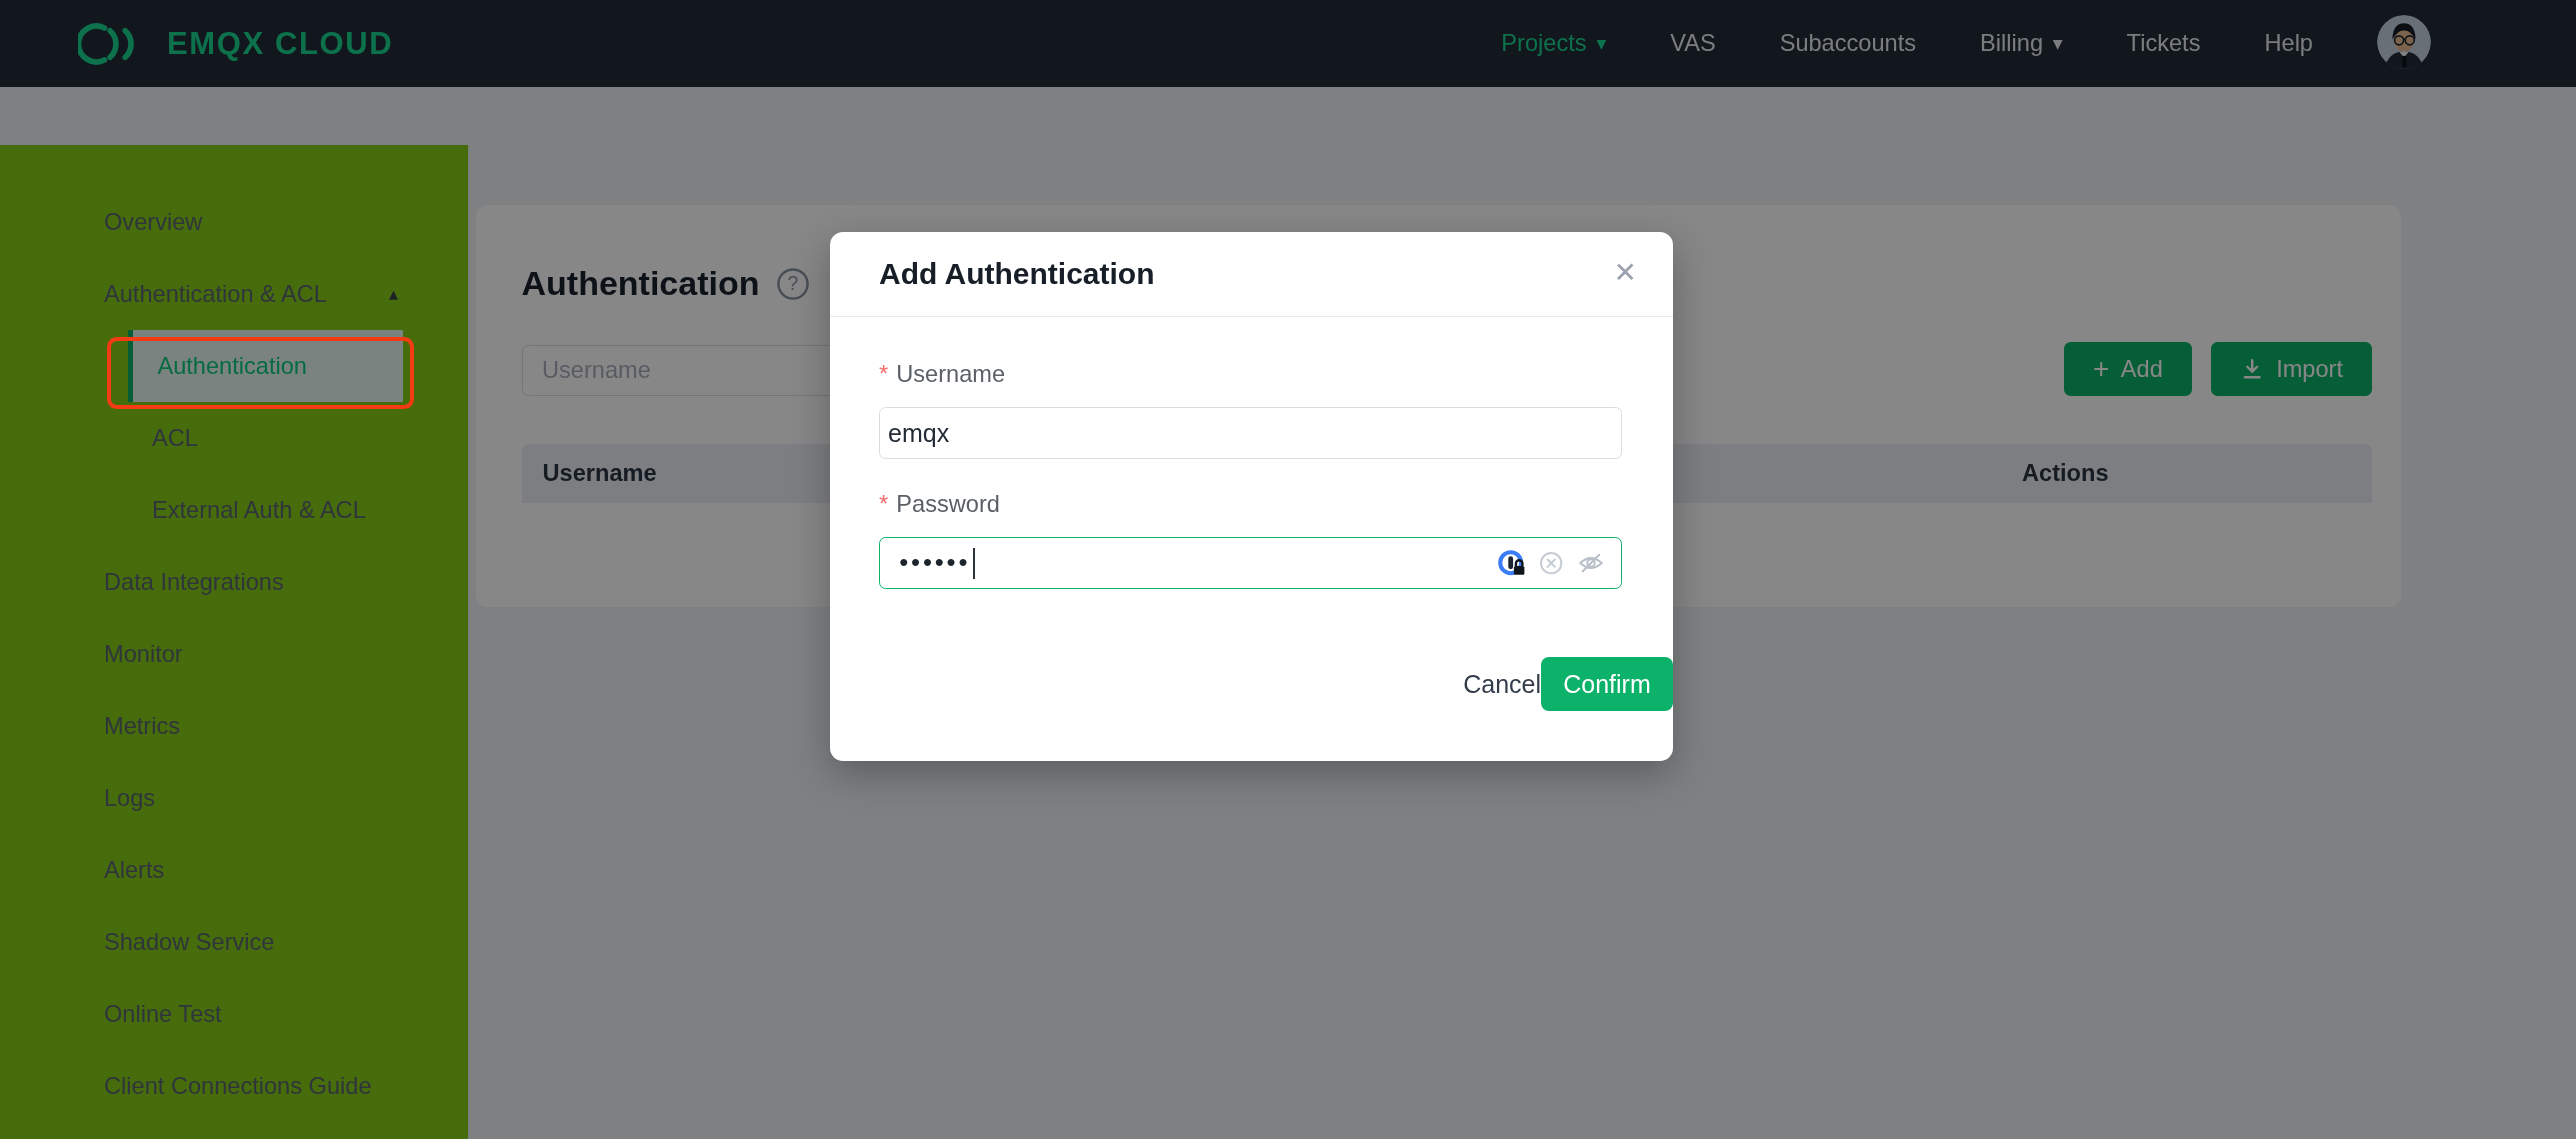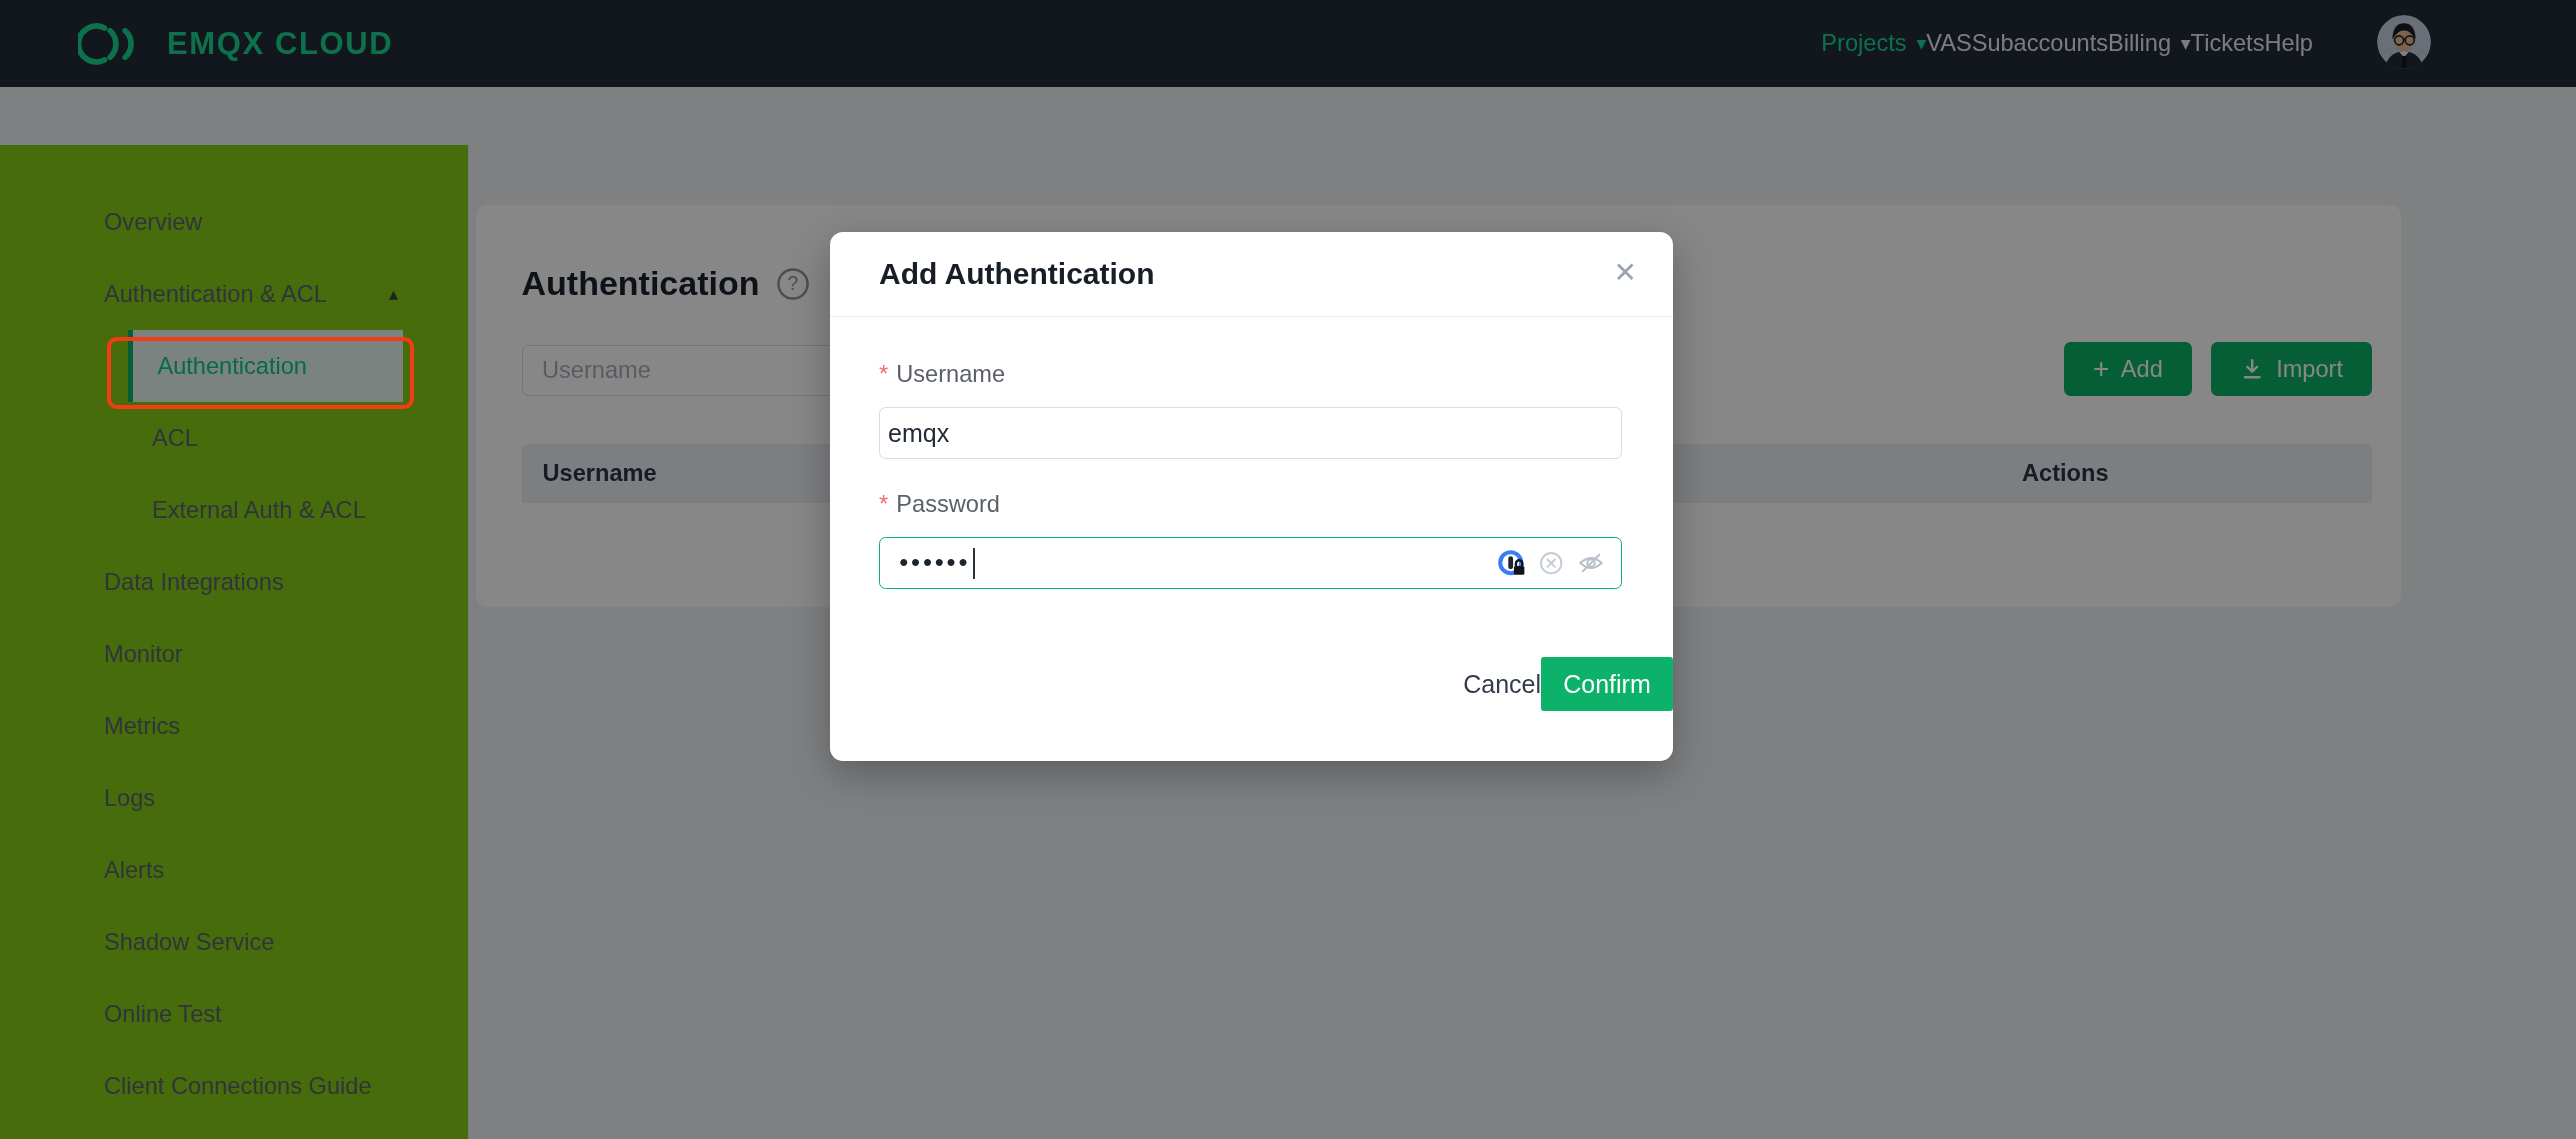--- a/index.html
+++ b/index.html
@@ -5,21 +5,21 @@
   * { margin:0; padding:0; box-sizing:border-box; }
   html,body { width:2576px; height:1140px; overflow:hidden; background:#eef1f5;
               font-family:"Liberation Sans", sans-serif; }
   .app { position:absolute; inset:0; }
 
   
   .navbar { position:absolute; left:0; top:0; width:2576px; height:87px;
             background:#222a38; display:flex; align-items:center; }
   .brand { display:flex; align-items:center; gap:21px; margin-left:78px; }
   .brand-text { color:#19d690; font-size:31px; font-weight:bold; letter-spacing:1.6px; }
-  .nav-links { margin-left:auto; display:flex; align-items:center; }
+  .nav-links { margin-left:auto; display:flex; align-items:center; gap:64px; }
   .nav-item { color:#e8ebee; font-size:23.6px; display:flex; align-items:center; gap:9.8px; cursor:pointer; }
   .nav-item.active { color:#19d690; }
   .caret { font-size:19.5px; line-height:1; }
   .avatar-wrap { margin-left:64px; margin-right:145px; }
 
   
   .breadcrumb { position:absolute; left:0; top:87px; width:2576px; height:58px;
                 background:#e9edf3; display:flex; align-items:center; gap:18px;
                 padding-left:81px; font-size:23.6px; }
   .crumb-a { color:#505a66; }
@@ -82,21 +82,21 @@
   .pw-box { position:absolute; left:49px; top:305px; width:743px; height:52px;
             border:1.6px solid #0cb269; border-radius:6.5px; display:flex;
             align-items:center; padding:0 16.3px 0 19.5px; }
   .pw-dots { font-size:24.4px; font-weight:bold; letter-spacing:3.3px; color:#1c242e; }
   .pw-cursor { display:inline-block; width:2.4px; height:31px; background:#2a323c; margin-left:2.4px; }
   .pw-icons { margin-left:auto; display:flex; align-items:center; gap:13px; }
   .modal-footer { position:absolute; left:0; top:425px; width:100%; display:flex;
                   justify-content:flex-end; align-items:center; }
   .btn-cancel { background:none; border:none; font-size:25px; color:#333c49; cursor:pointer;
                 font-family:"Liberation Sans", sans-serif; }
-  .btn-confirm { width:132px; height:54px; border:none; border-radius:3px; background:#0cb269;
+  .btn-confirm { width:132px; height:54px; border:none; border-radius:8px; background:#0cb269;
                  color:#fff; font-size:25px; cursor:pointer;
                  font-family:"Liberation Sans", sans-serif; }
 
   
   .annotation { position:absolute; left:107px; top:337px; width:307px; height:72px;
                 border:4.1px solid #f53b13; border-radius:9.8px; z-index:30; }
 </style>
 </head>
 <body>
 

